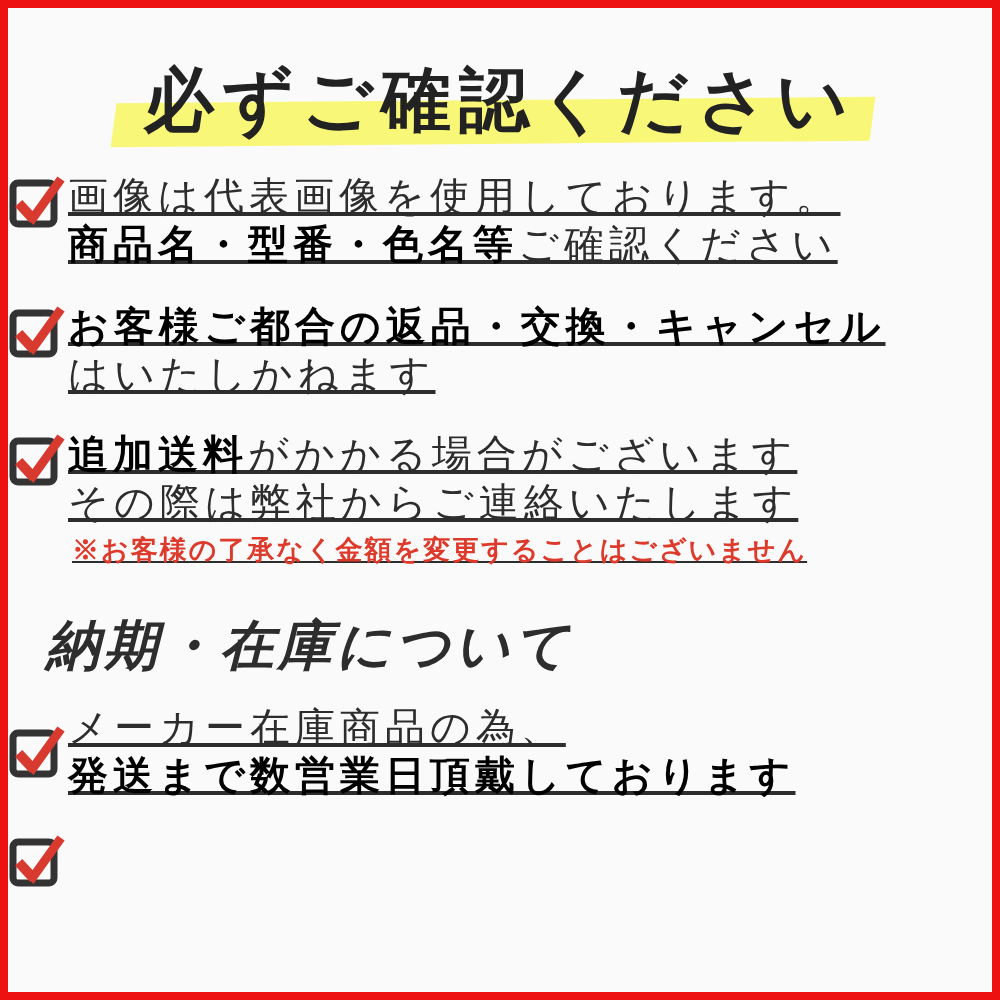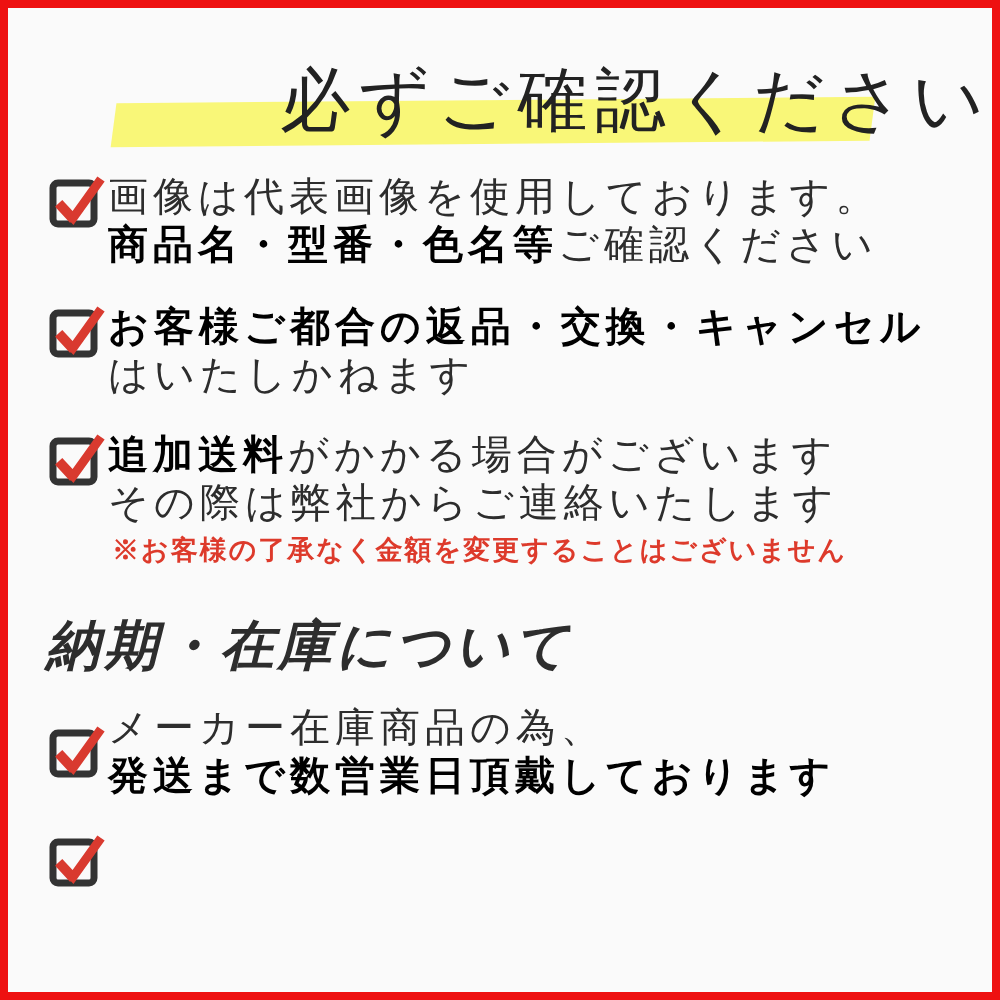--- a/index.html
+++ b/index.html
@@ -16,33 +16,33 @@
   
   .title-wrap{position:relative;margin-top:42px;height:100px;text-align:center;}
   .title-highlight{
     position:absolute;left:106px;top:50px;width:758px;height:44px;
     background:#f9f778;
     transform:skewX(-8deg) rotate(-0.5deg);
     z-index:0;
   }
   .title-text{
     position:relative;z-index:1;
-    font-size:70px;font-weight:400;letter-spacing:8px;
-    color:#222;line-height:100px;white-space:nowrap;text-align:right;
+    font-size:70px;font-weight:700;letter-spacing:8px;
+    color:#222;line-height:100px;white-space:nowrap;
   }
   
   .section-heading{
     margin:0;padding:0 0 0 38px;
     font-size:54px;font-weight:700;letter-spacing:4px;
     color:#2d2d2d;white-space:nowrap;
   }
   .heading-1{margin-top:42px;}
   .heading-2{margin-top:44px;font-style:italic;}
   
-  .item{display:flex;align-items:flex-start;padding-left:40px;}
+  .item{display:flex;align-items:flex-start;text-decoration:underline;}
   .item-1{margin-top:22px;}
   .item-2{margin-top:34px;}
   .item-3{margin-top:32px;}
   .item-4{margin-top:20px;align-items:center;}
   .item-5{margin-top:32px;}
   .checkbox{flex:0 0 auto;width:58px;height:58px;margin:0 2px 0 0;}
   .item-text{
     font-size:40px;letter-spacing:5px;line-height:1.2;
     color:#2d2d2d;white-space:nowrap;
   }

